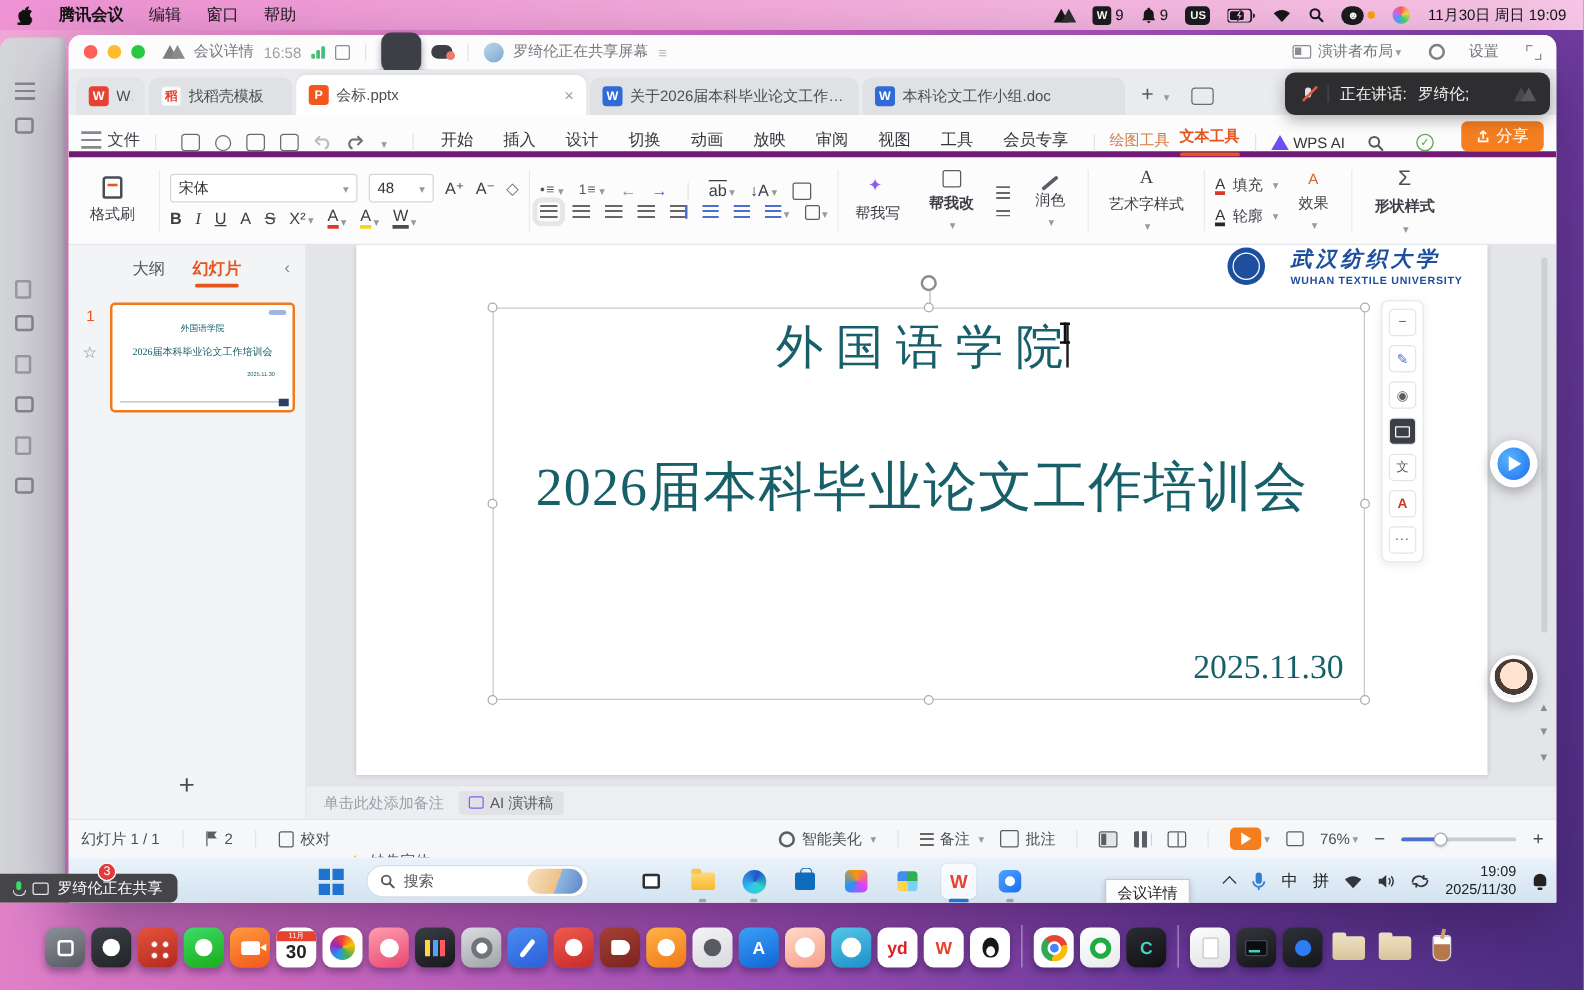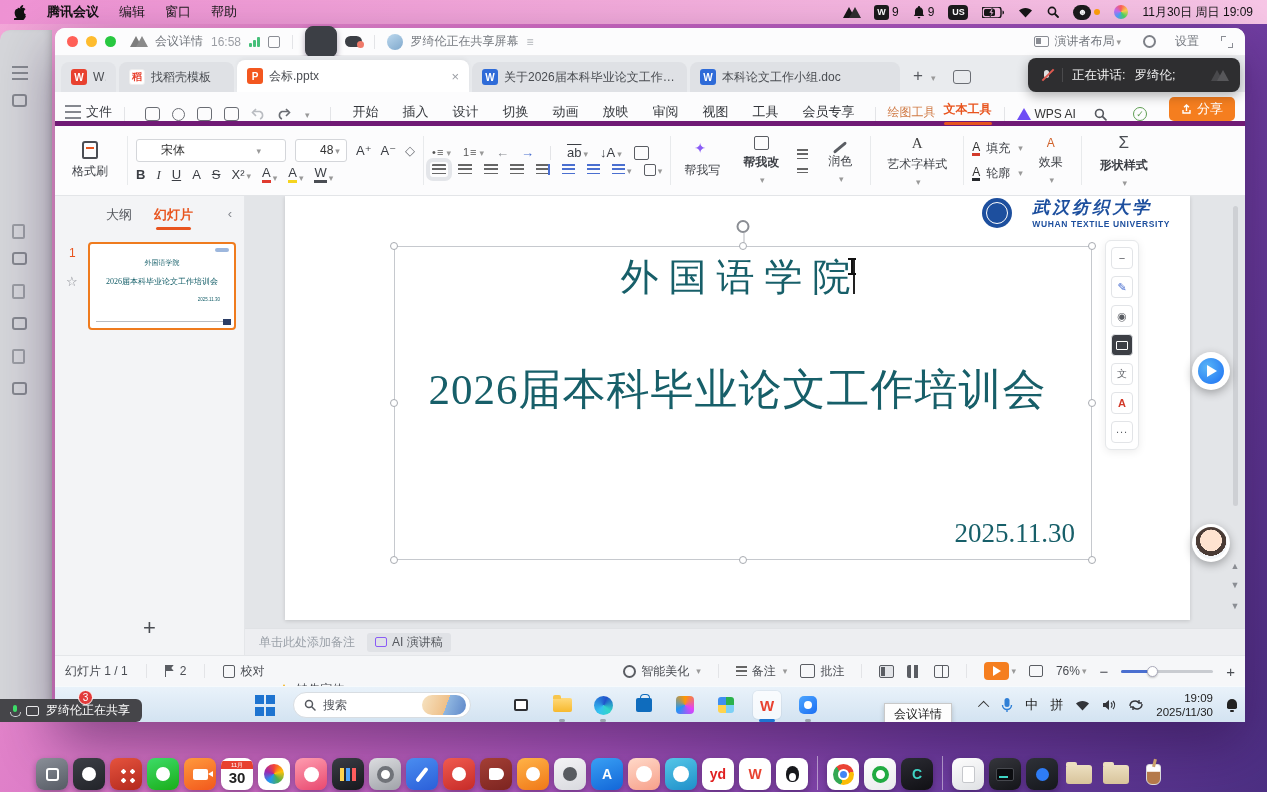--- a/index.html
+++ b/index.html
@@ -88,21 +88,21 @@
   .share-btn{margin-left:14px;background:#f57e1f;color:#fff;border-radius:5px;height:24px;display:flex;align-items:center;padding:0 12px;gap:5px;font-size:13px;}
   .okc{width:14px;height:14px;border:1.6px solid #5f9e53;border-radius:50%;color:#5f9e53;font-size:9px;display:flex;align-items:center;justify-content:center;margin-left:auto;}
 
   
   #ribbon{left:0;top:70px;width:100%;height:70px;background:#fcfcfd;border-bottom:1px solid #e3e5e8;display:flex;align-items:stretch;padding:4px 6px;gap:6px;}
   .rsep{width:1px;background:#e8eaec;margin:6px 2px;}
   .rgroup{display:flex;flex-direction:column;justify-content:center;gap:4px;}
   .bigbtn{display:flex;flex-direction:column;align-items:center;justify-content:center;gap:4px;width:58px;font-size:12px;color:#3c3f45;}
   .brush{width:16px;height:18px;border:2px solid #4a4d53;border-radius:3px 3px 2px 2px;position:relative;}
   .brush:after{content:"";position:absolute;left:2px;right:2px;top:4px;height:2px;background:#e8541e;}
-  .fsel{height:23px;border:1px solid #d4d6da;border-radius:3px;background:#fff;display:flex;align-items:center;padding:0 24px;font-size:12px;color:#333;}
+  .fsel{height:23px;border:1px solid #d4d6da;border-radius:3px;background:#fff;display:flex;align-items:center;padding:0 6px;font-size:12px;color:#333;justify-content:flex-end;}
   .rrow{display:flex;align-items:center;gap:9px;}
   .gbtn{font-size:13px;color:#3b3e44;display:flex;align-items:flex-end;line-height:1;}
   .g-b:before{content:"B";font-weight:bold;}
   .g-i:before{content:"I";font-style:italic;font-family:"Liberation Serif",serif;}
   .g-u:before{content:"U";text-decoration:underline;}
   .g-a1:before{content:"A";}
   .g-s:before{content:"S";text-decoration:line-through;}
   .g-x2:before{content:"X²";}
   .g-ap:before{content:"A⁺";}
   .g-am:before{content:"A⁻";}
@@ -246,21 +246,21 @@
   .scr-ic{width:13px;height:10px;border:1.5px solid #e8e8ea;border-radius:2px;}
   .cnt3{position:absolute;left:78px;top:-9px;min-width:15px;height:15px;background:#e23b3b;border-radius:8px;color:#fff;font-size:10px;display:flex;align-items:center;justify-content:center;border:1.5px solid #fff;}
 
   
   .floatbtn{left:1192px;width:38px;height:38px;border-radius:50%;background:#fff;box-shadow:0 3px 10px rgba(0,0,0,.3);display:flex;align-items:center;justify-content:center;z-index:35;}
   .fb-logo{width:26px;height:26px;border-radius:50%;background:radial-gradient(circle at 35% 35%,#58b5f7,#1b6ef3);position:relative;}
   .fb-logo:after{content:"";position:absolute;left:9px;top:7px;border-left:10px solid #fff;border-top:6px solid transparent;border-bottom:6px solid transparent;}
   .fb-av{width:32px;height:32px;border-radius:50%;background:radial-gradient(circle at 50% 42%,#ffe3d0 0 44%,#4a3b35 45% 62%,#f3f5f8 63%);}
 
   
-  #dock{left:0;top:756px;width:1130px;display:flex;align-items:flex-end;justify-content:flex-start;gap:5px;padding-left:36px;z-index:10;}
+  #dock{left:0;top:740px;width:1130px;display:flex;align-items:flex-end;justify-content:flex-start;gap:5px;padding-left:36px;z-index:10;}
   .dk{width:32px;height:32px;border-radius:8px;position:relative;display:flex;align-items:center;justify-content:center;box-shadow:0 3px 6px rgba(30,10,50,.35);flex:none;}
   .dk .g{font-size:14px;font-weight:bold;}
   .dk-div{width:1px;height:34px;background:rgba(255,255,255,.45);margin:0 4px;flex:none;}
   .sh-sq .s{width:13px;height:13px;border:2px solid #fff;border-radius:3px;}
   .sh-ci .s{width:14px;height:14px;background:#fff;border-radius:50%;}
   .sh-grid .s{width:18px;height:18px;background-image:radial-gradient(#fff 2px,transparent 2.4px);background-size:9px 9px;background-position:2px 2px;}
   .sh-cam .s{width:15px;height:11px;background:#fff;border-radius:2px;position:relative;}
   .sh-cam .s:after{content:"";position:absolute;right:-5px;top:2px;border-left:5px solid #fff;border-top:3px solid transparent;border-bottom:3px solid transparent;transform:rotate(180deg);}
   .sh-cal{flex-direction:column;overflow:hidden;}
   .sh-cal .g2{font-size:6px;color:#fff;background:#e8412f;width:100%;text-align:center;line-height:8px;}

